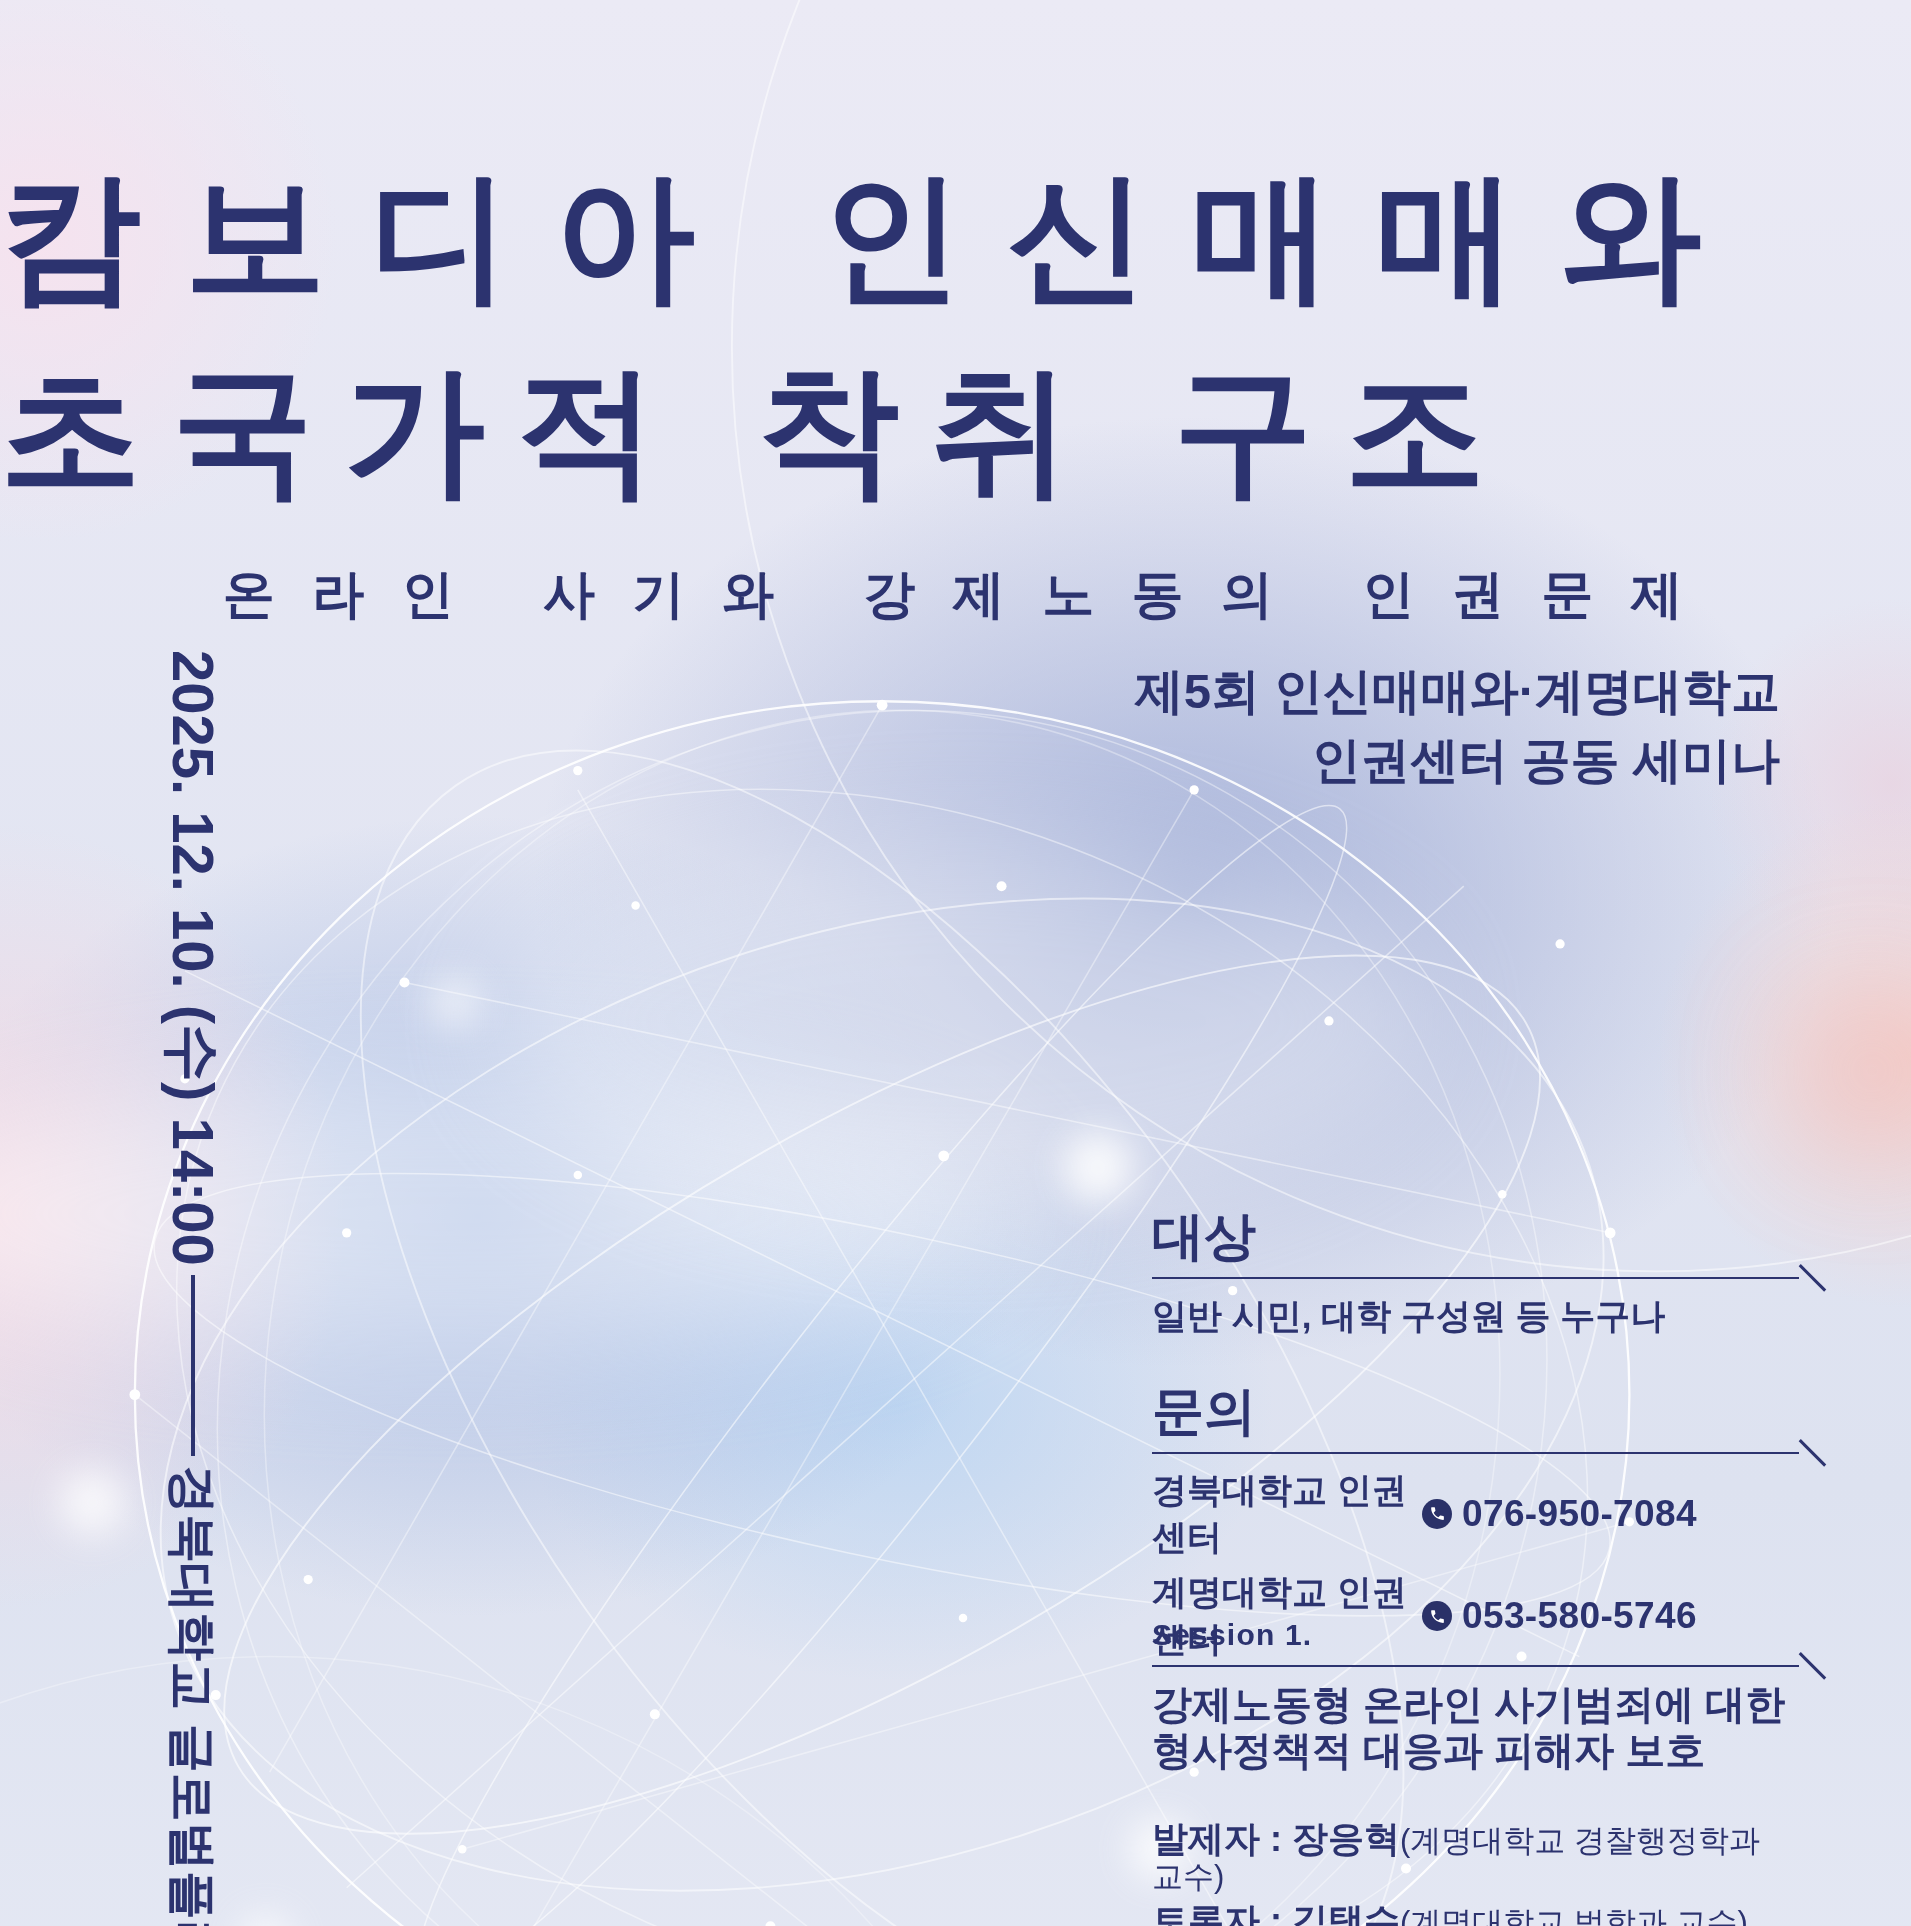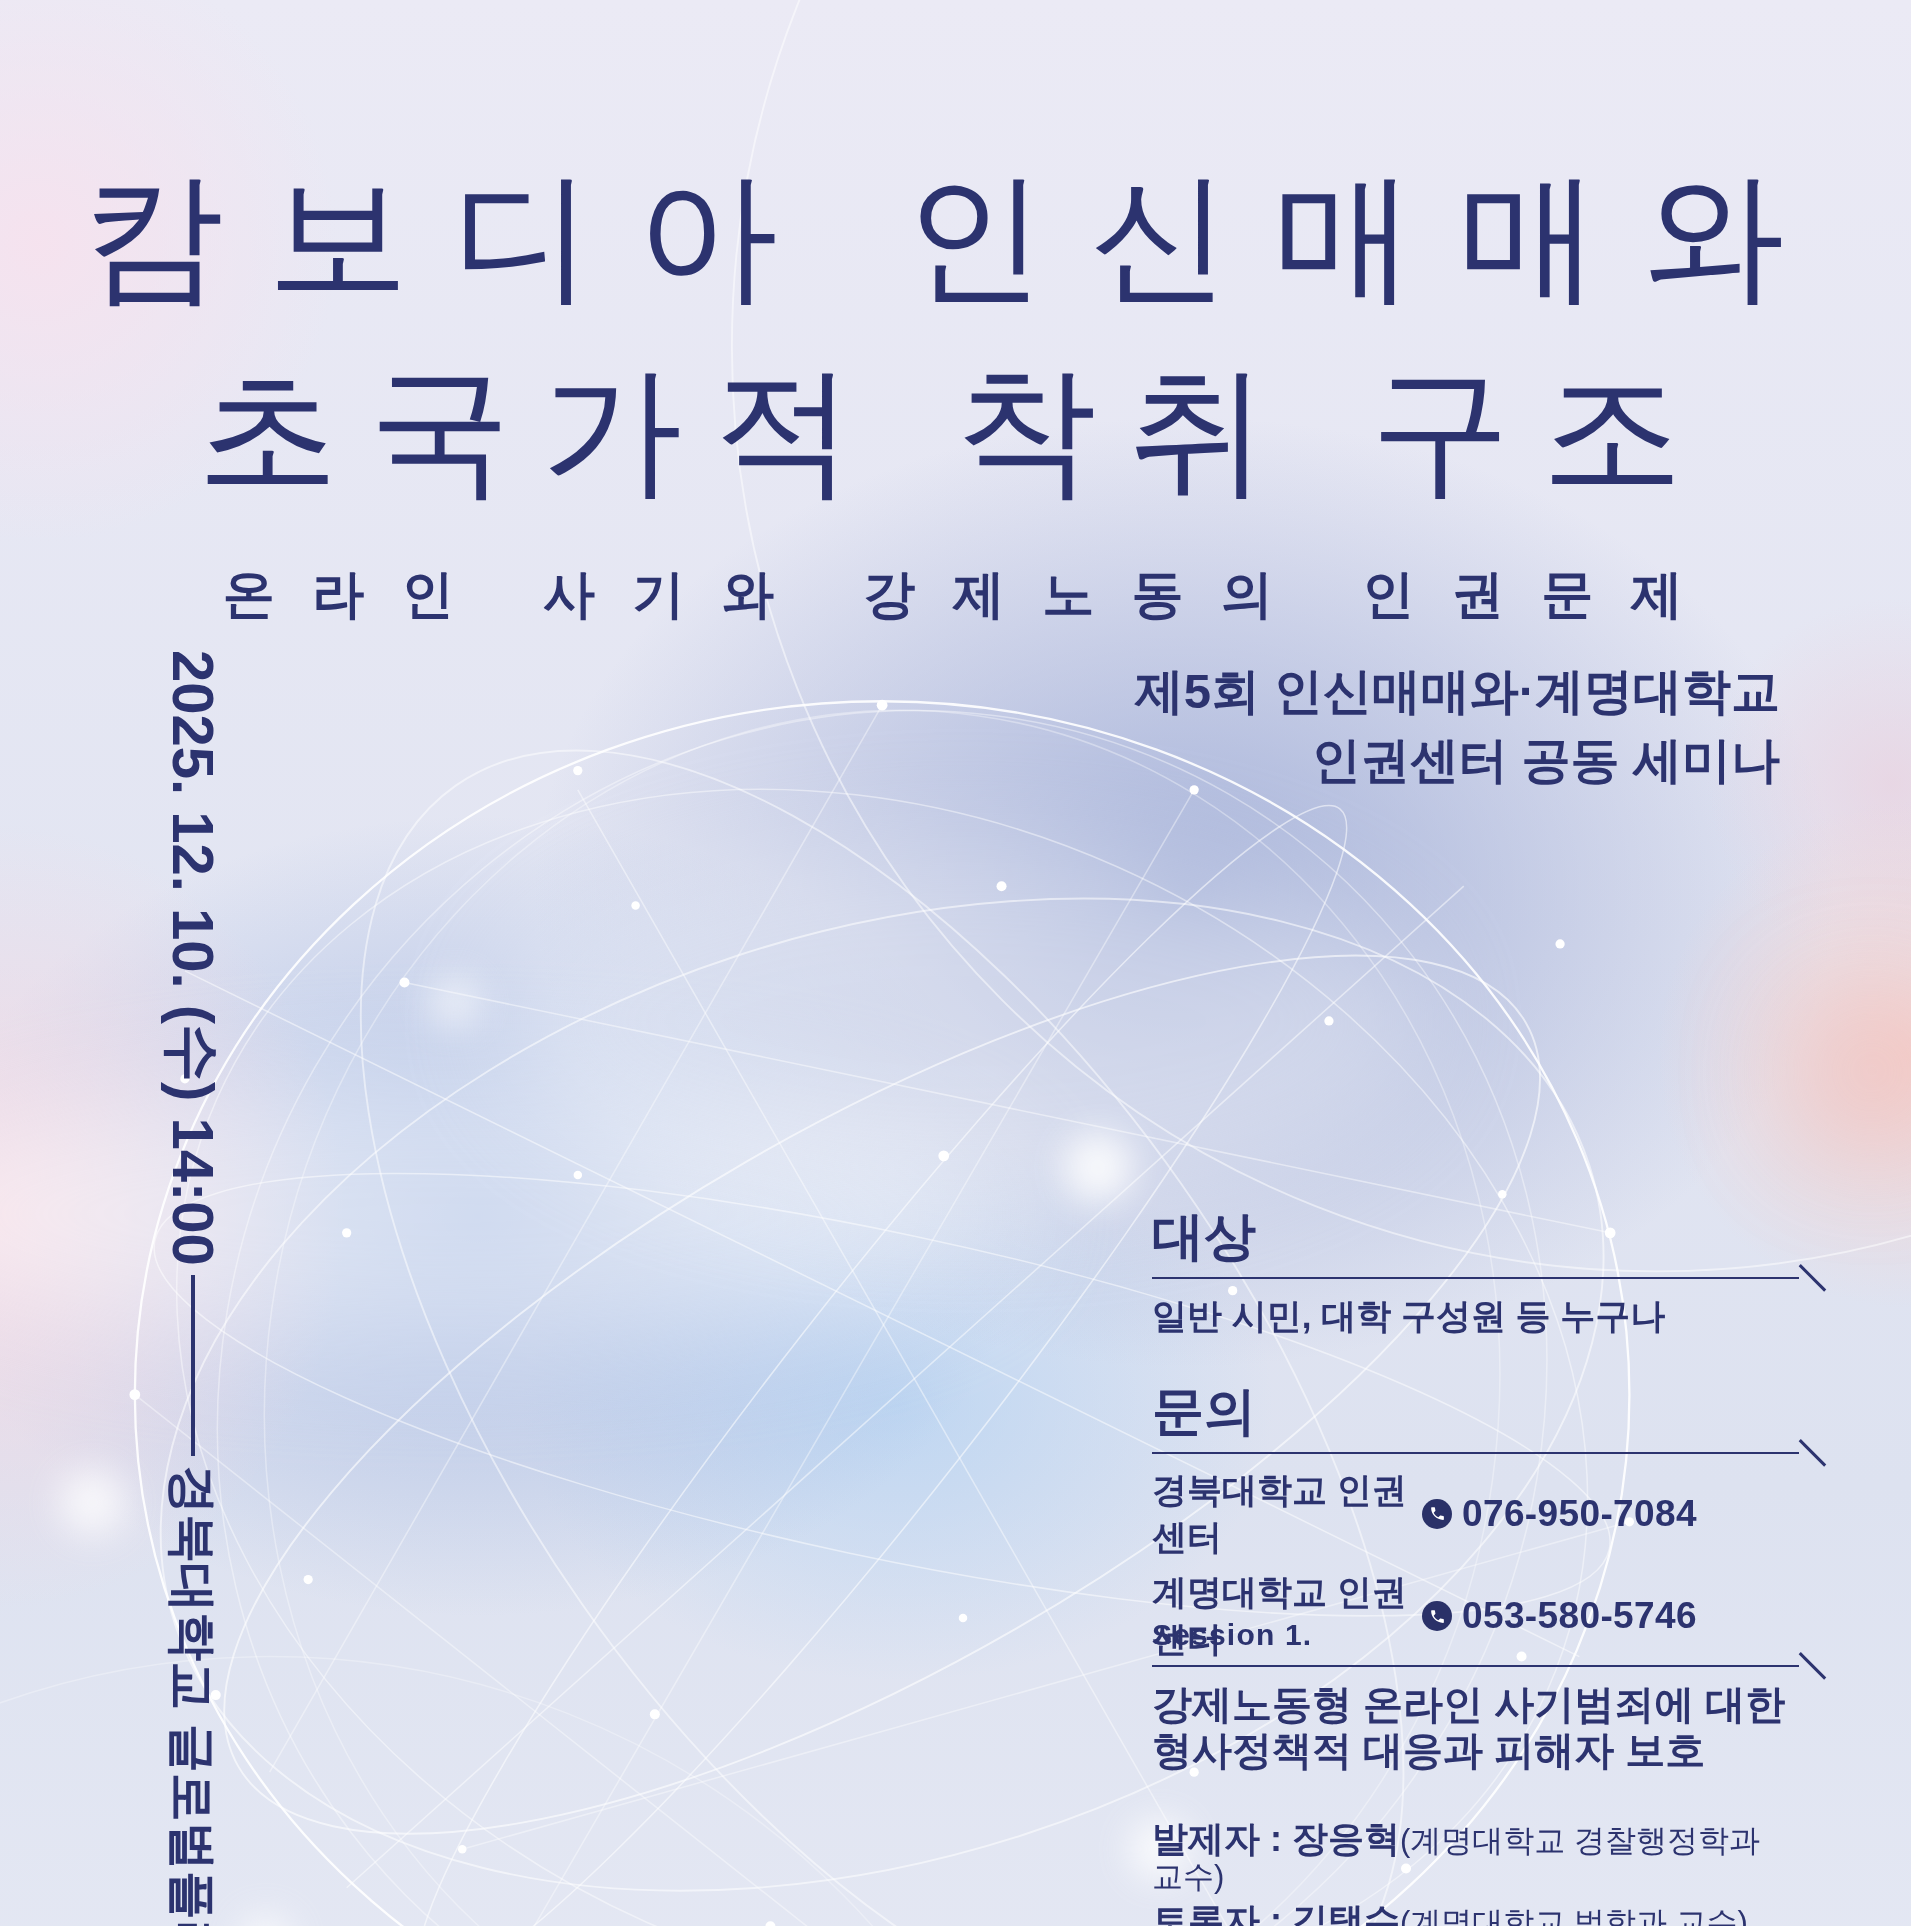--- a/index.html
+++ b/index.html
@@ -14,21 +14,21 @@
       radial-gradient(308px 308px at 99% 29%, rgba(236,200,214,.5), rgba(236,200,214,0) 60%),
       radial-gradient(539px 385px at 10% 86%, rgba(244,218,232,.75), rgba(244,218,232,0) 60%),
       radial-gradient(1002px 732px at 62% 33%, rgba(124,143,199,.6), rgba(124,143,199,0) 65%),
       radial-gradient(847px 616px at 25% 45%, rgba(118,152,214,.5), rgba(118,152,214,0) 65%),
       radial-gradient(578px 424px at 47% 52%, rgba(166,205,243,.55), rgba(166,205,243,0) 65%),
       radial-gradient(693px 462px at 50% 97%, rgba(205,221,244,.6), rgba(205,221,244,0) 70%),
       linear-gradient(180deg,#ebeaf5 0%,#e2e5f2 35%,#dde2f0 55%,#e6e9f4 78%,#edeff7 100%);
   }
   .abs{position:absolute;}
   
-  .title-line{left:0;width:100%;text-align:center;font-weight:400;line-height:1;}
+  .title-line{left:0;width:100%;text-align:left;font-weight:700;line-height:1;}
   .t1{top:166px;font-size:141px;letter-spacing:.31em;}
   .t2{top:360px;font-size:141px;letter-spacing:.22em;}
   .subtitle{top:568px;left:16px;width:100%;text-align:center;font-size:52px;font-weight:800;letter-spacing:.72em;line-height:1;}
   .event{top:657px;right:131px;text-align:right;font-size:49px;font-weight:800;line-height:69px;}
   
   .vside{left:222px;top:650px;transform:rotate(90deg);transform-origin:0 0;width:1618px;}
   .vrow{display:flex;align-items:center;font-weight:800;white-space:nowrap;}
   .vdate{font-size:58px;line-height:1;}
   .vline{width:181px;height:3.9px;background:#2c336f;margin:0 9.2px;flex:0 0 auto;}
   .vvenue{font-size:49px;line-height:1;}

